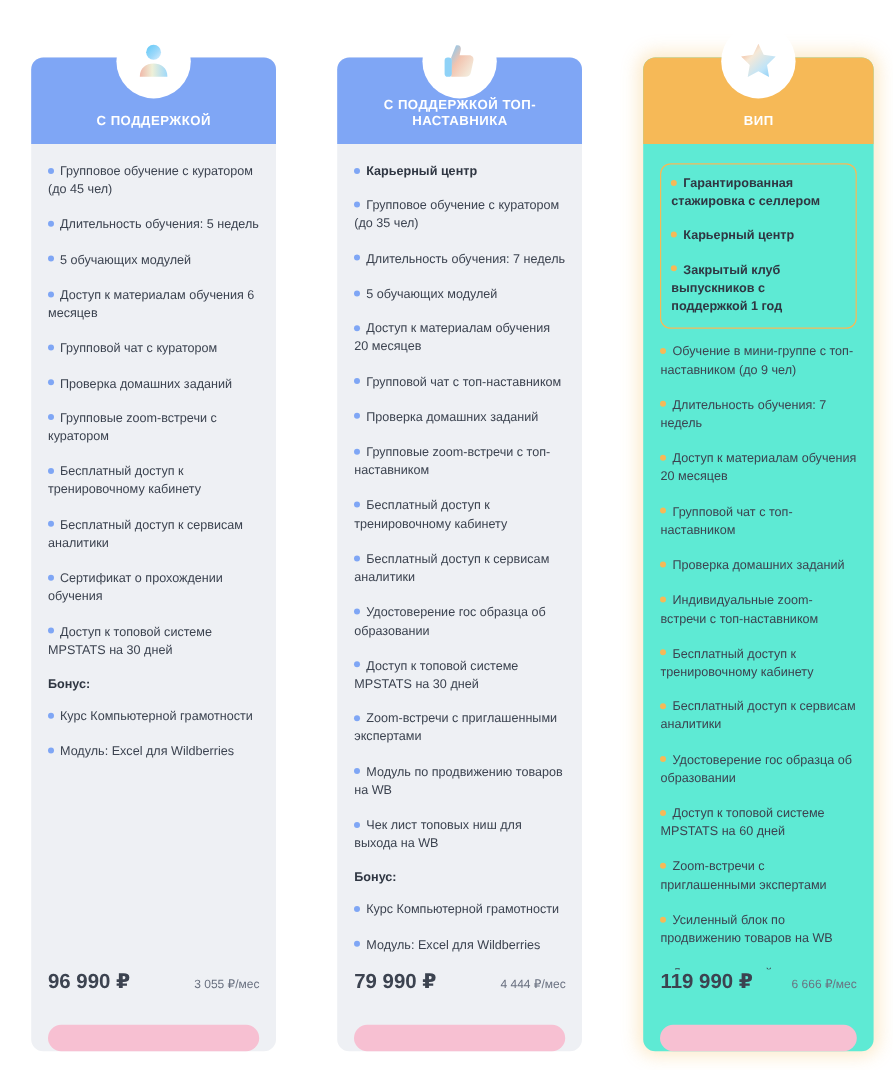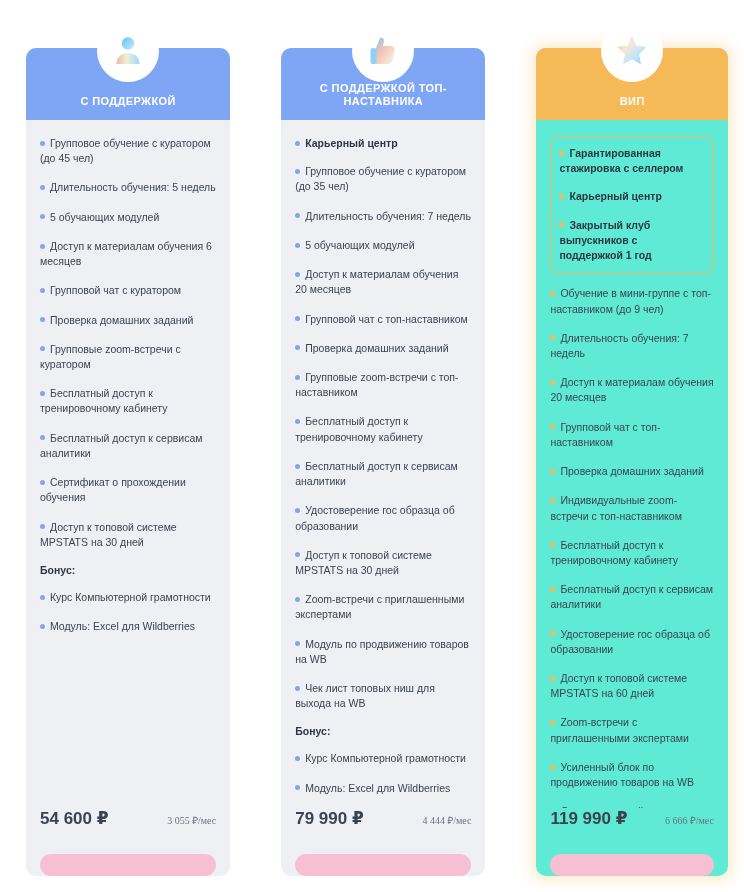--- a/index.html
+++ b/index.html
@@ -131,21 +131,20 @@
     font-size: 17px;
     font-weight: bold;
     color: #3c4350;
     white-space: nowrap;
   }
   .price-month {
     font-size: 10px;
     color: #6a7180;
     font-weight: normal;
     white-space: nowrap;
-    font-family: Liberation Serif, serif;
   }
   .cta-button {
     margin: 0 14px;
     height: 22px;
     border-radius: 11px;
     background: #f7c0d2;
     border: none;
     overflow: hidden;
   }
 </style>
@@ -186,21 +185,21 @@
       <div class="feat blue-dot"><span class="dot"></span><span>Групповые zoom-встречи с куратором</span></div>
       <div class="feat blue-dot"><span class="dot"></span><span>Бесплатный доступ к тренировочному кабинету</span></div>
       <div class="feat blue-dot"><span class="dot"></span><span>Бесплатный доступ к сервисам аналитики</span></div>
       <div class="feat blue-dot"><span class="dot"></span><span>Сертификат о прохождении обучения</span></div>
       <div class="feat blue-dot"><span class="dot"></span><span>Доступ к топовой системе MPSTATS на 30 дней</span></div>
       <div class="bonus-label">Бонус:</div>
       <div class="feat blue-dot"><span class="dot"></span><span>Курс Компьютерной грамотности</span></div>
       <div class="feat blue-dot"><span class="dot"></span><span>Модуль: Excel для Wildberries</span></div>
     </div>
     <div class="plan-footer">
-      <span class="price-main">54 600 ₽</span>
+      <span class="price-main">96 990 ₽</span>
       <span class="price-month">3 055 ₽/мес</span>
     </div>
     <div class="cta-button"></div>
   </div>
 
   <div class="plan-col col-2">
     <div class="plan-icon-badge">
       <svg width="32" height="34" viewBox="0 0 32 34">
         <defs>
           <linearGradient id="g2a" x1="0" y1="0" x2="1" y2="1">

